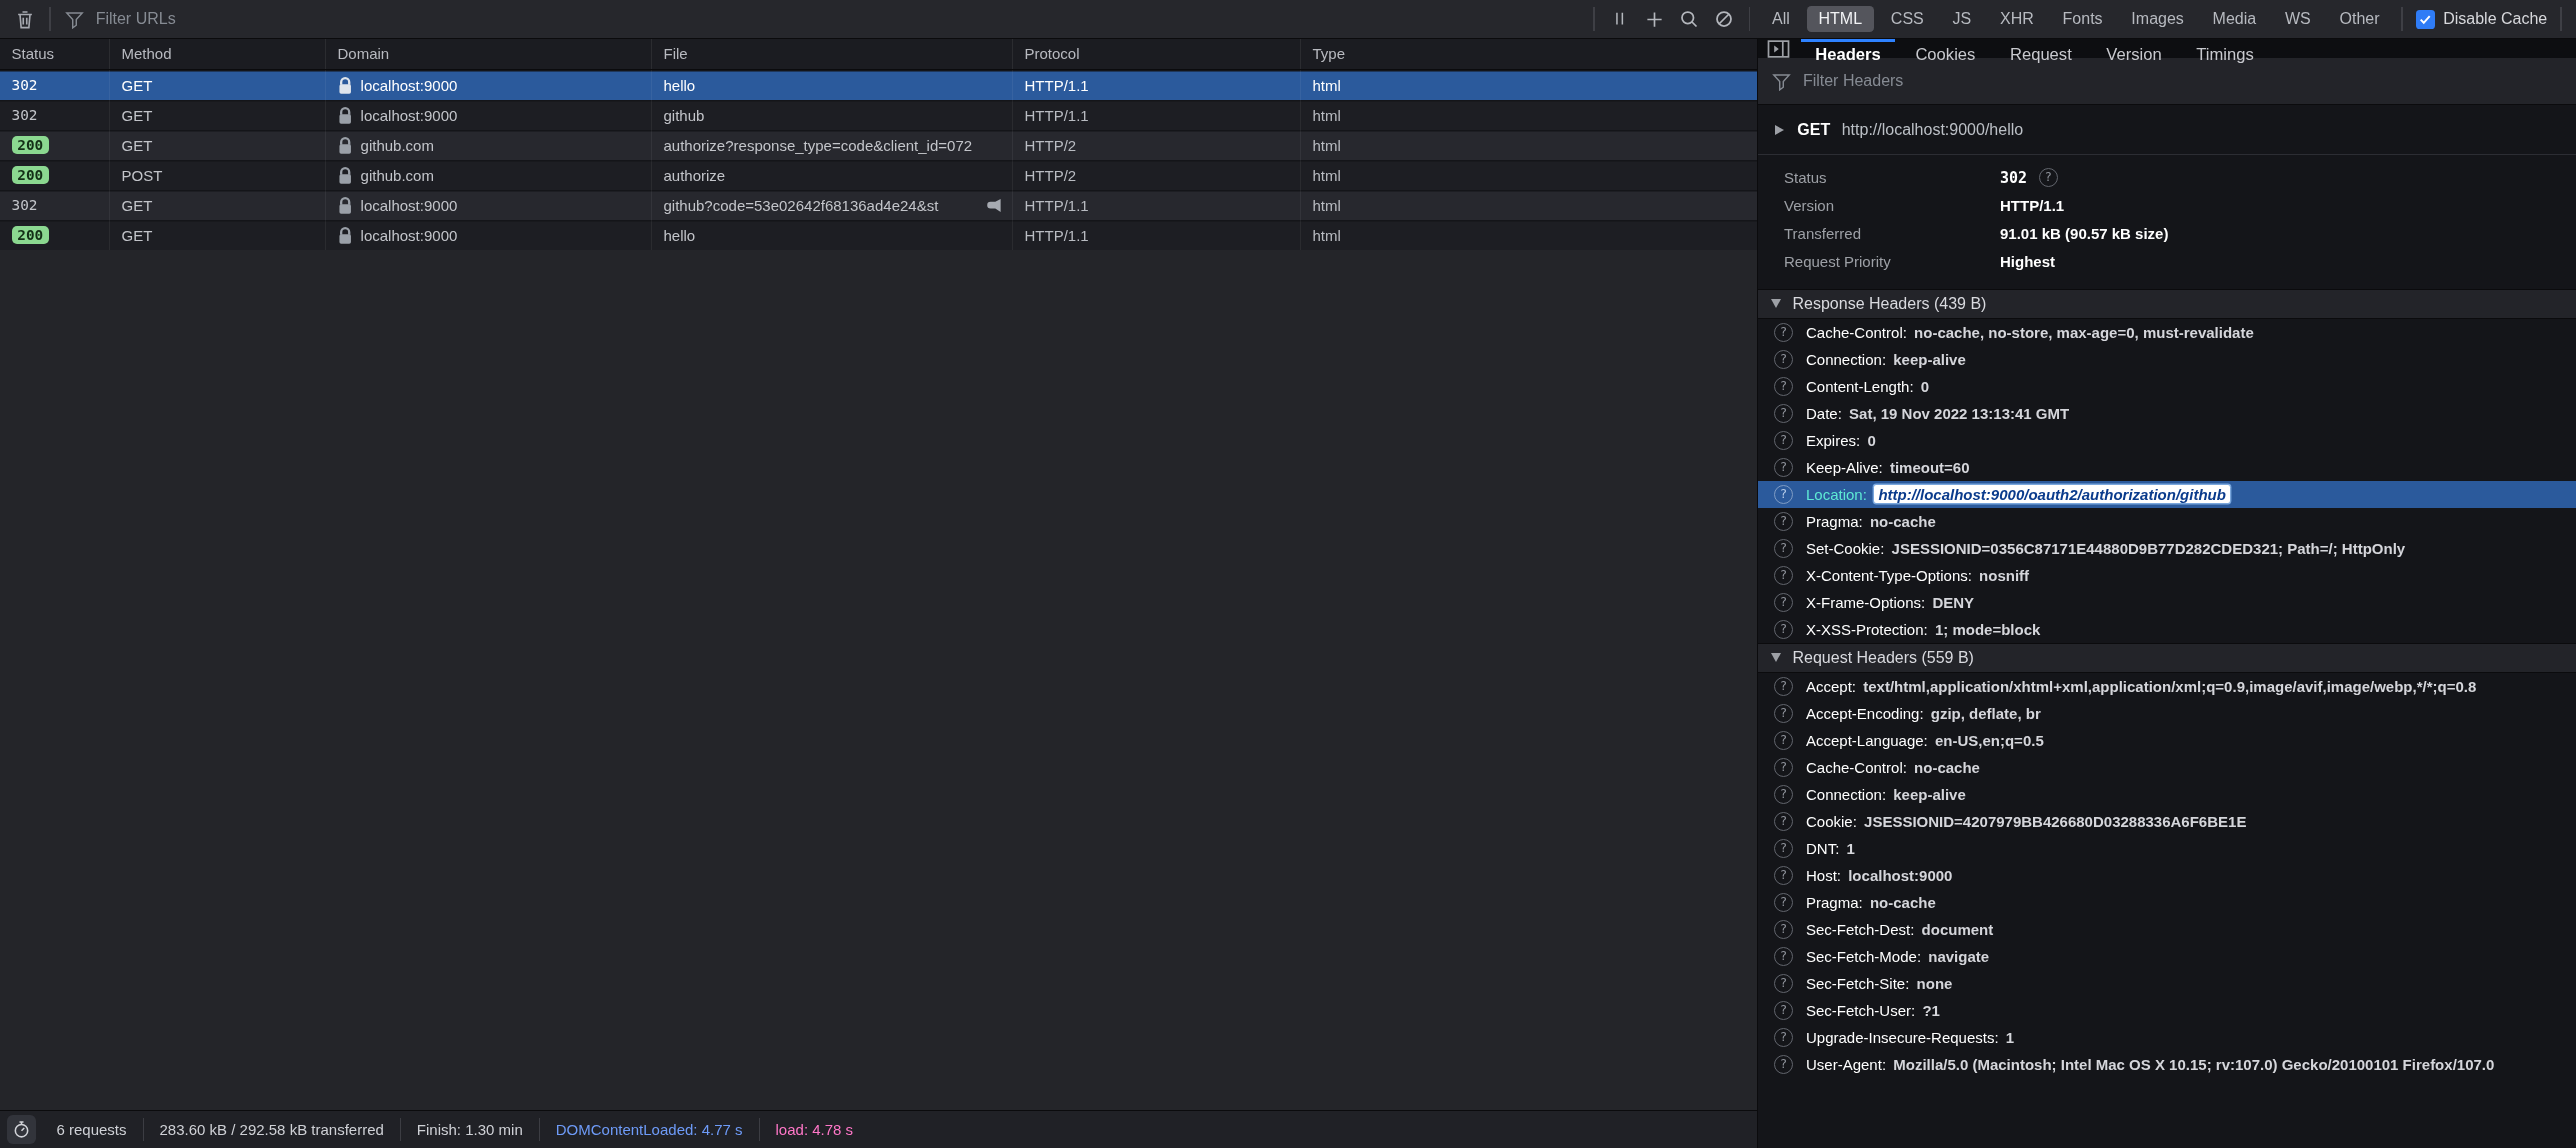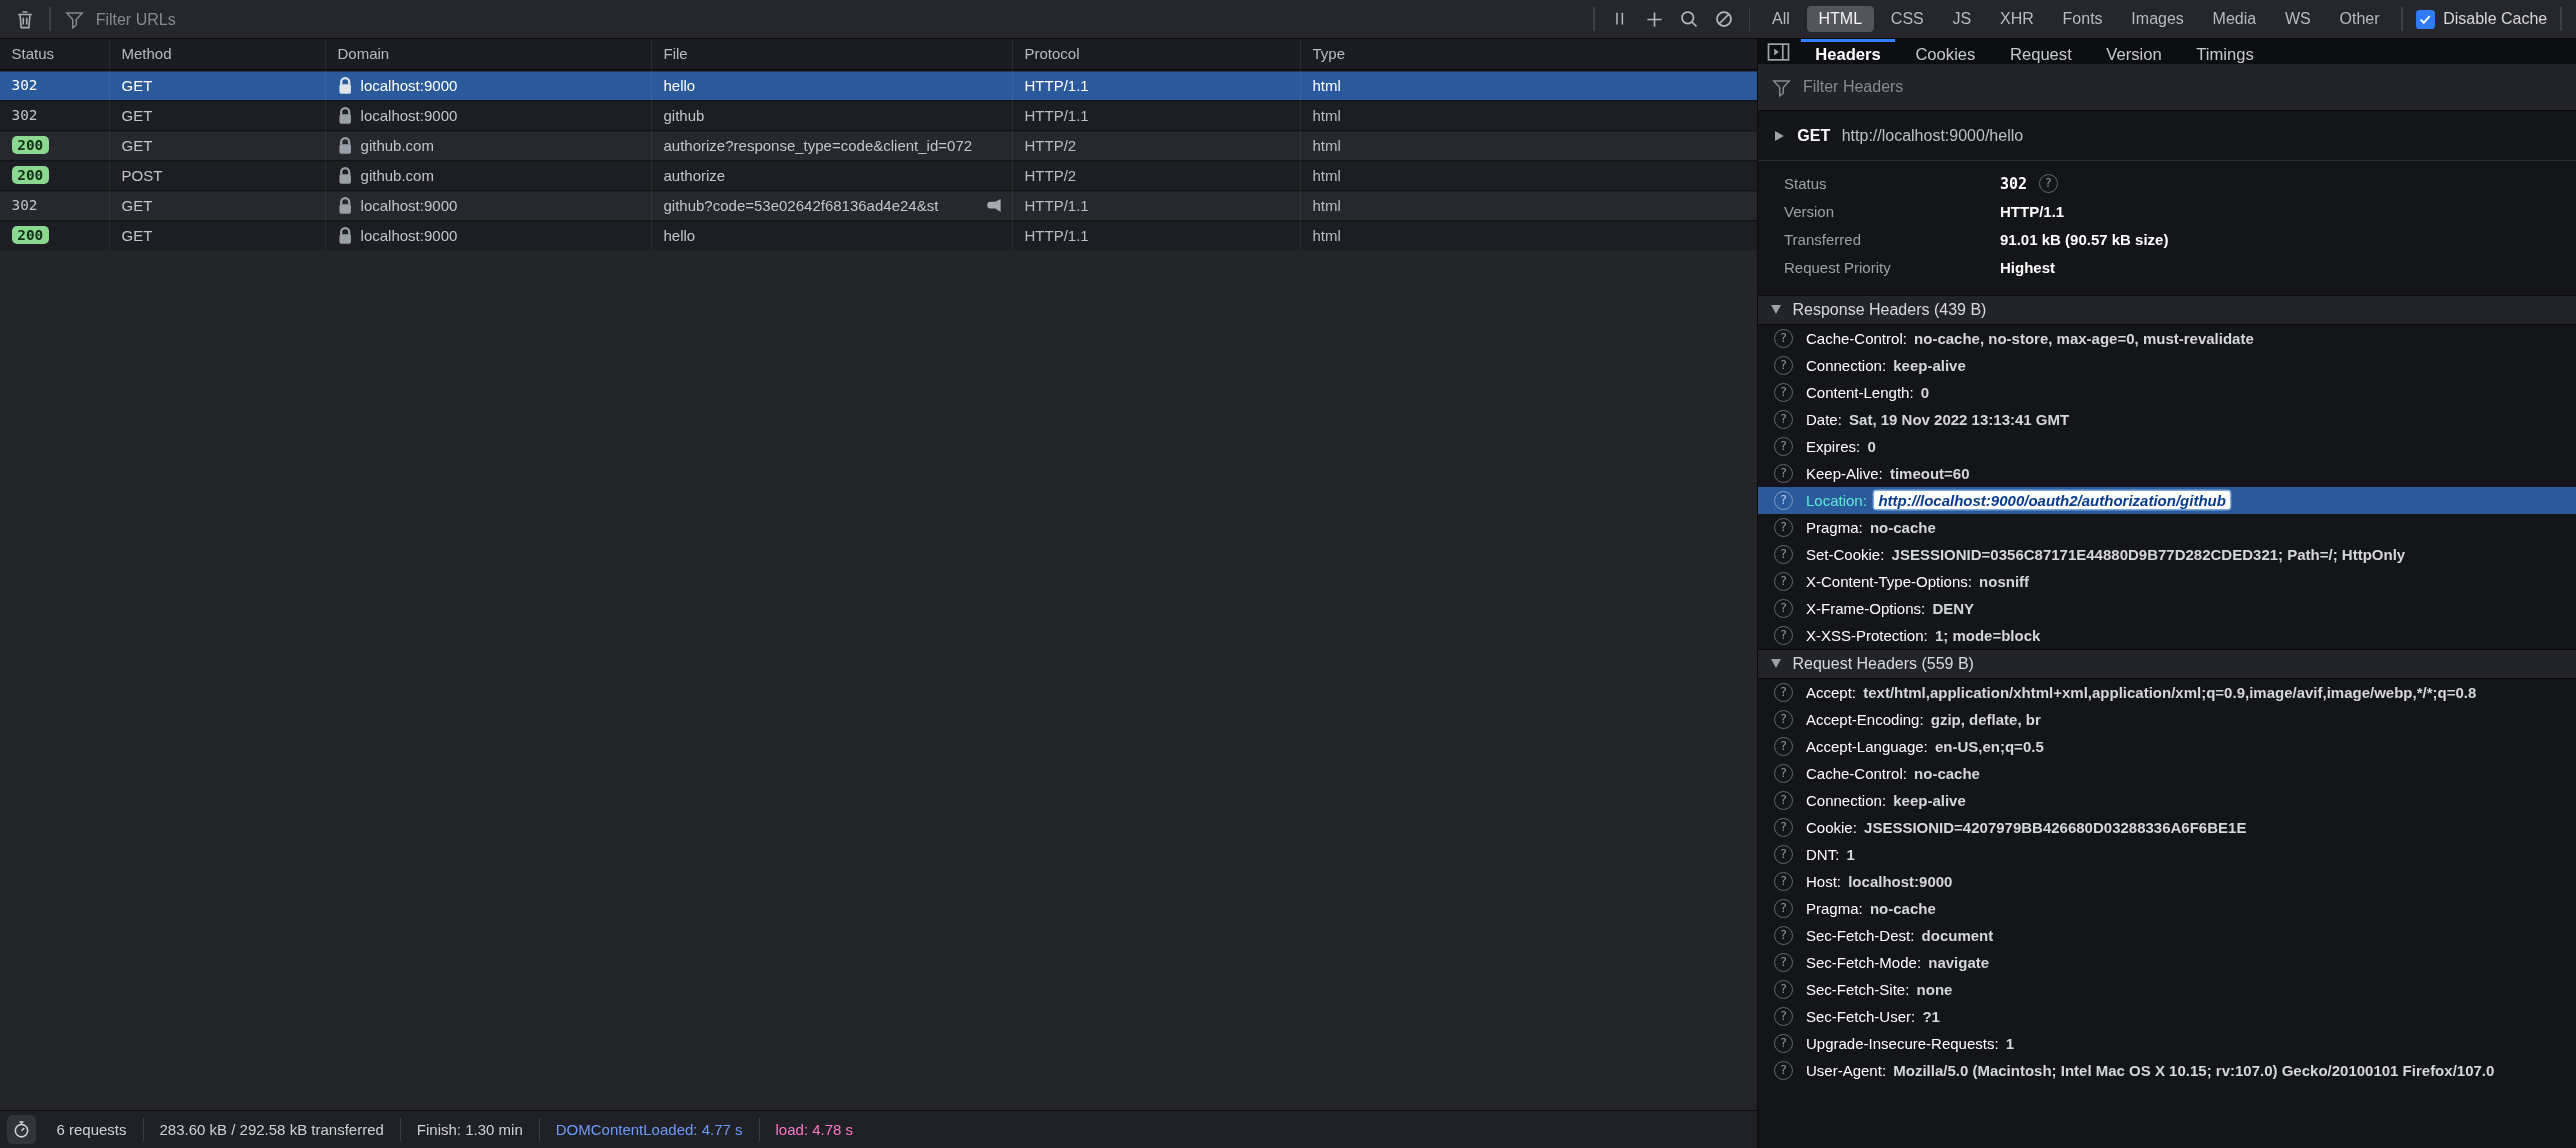--- a/index.html
+++ b/index.html
@@ -7,21 +7,21 @@
               font-family:"Liberation Sans", sans-serif; color:#d7d8dc; }
   svg { display:block; }
   .mono { font-family:"DejaVu Sans Mono", monospace; }
 
   
   .toolbar { height:39px; background:#26272c; border-bottom:1.4px solid #0b0b0d;
              display:flex; align-items:center; padding:0 7.2px; }
   .tool-btn { width:35px; height:38px; display:flex; align-items:center; justify-content:center; flex:none; }
   .tool-btn svg path, .tool-btn svg circle, .tool-btn svg rect { stroke:#a7aab1; fill:none; stroke-width:1.3; }
   .vsep { width:1.4px; height:24.5px; background:#3e3f45; margin:0 7.2px; flex:none; }
-  .filter-urls { flex:1; display:flex; align-items:flex-end; gap:11.5px; color:#868b93; font-size:16px; padding-left:7.2px; }
+  .filter-urls { flex:1; display:flex; align-items:center; gap:11.5px; color:#868b93; font-size:16px; padding-left:7.2px; }
   .funnel svg path { stroke:#868b93; fill:none; stroke-width:1.2; }
   .ic svg path, .ic svg circle { stroke:#b4b7bd; fill:none; stroke-width:1.4; }
   .chips { display:flex; align-items:center; flex:none; }
   .chip { background:transparent; border:none; color:#b7bac0; font-family:inherit; font-size:16px;
           padding:4.3px 11.5px; margin:0 2.9px; border-radius:4.3px; cursor:default; }
   .chip.active { background:#54555c; color:#f2f3f5; }
   .cache { display:flex; align-items:center; flex:none; margin:0 5.8px;text-align:right; }
   .checkbox { width:19px; height:19px; border-radius:3.6px; background:#2f7cf6; display:flex;
               align-items:center; justify-content:center; flex:none; }
   .checkbox svg path { stroke:#fff; stroke-width:2.2; fill:none; }
@@ -64,21 +64,21 @@
                align-items:center; font-size:15px; color:#cfd1d6; padding-left:7.2px; }
   .sb-chip { width:29px; height:29px; border-radius:5.8px; background:#32343b; display:flex;
              align-items:center; justify-content:center; margin-right:4.3px; flex:none; }
   .sb-chip svg path, .sb-chip svg circle { stroke:#d2d4d9; fill:none; stroke-width:1.3; }
   .sb-item { padding:0 16px; height:23px; line-height:23px; border-right:1.4px solid #3c3d43; white-space:nowrap; }
   .sb-item:last-child { border-right:none; }
   .sb-dcl { color:#6e9bf8; }
   .sb-load { color:#ff77c8; }
 
   
-  .tabbar { height:25px; background:#0d0e11; display:flex; align-items:stretch; flex:none; }
+  .tabbar { height:19px; background:#0d0e11; display:flex; align-items:stretch; flex:none; }
   .panel-toggle { width:40px; display:flex; align-items:center; justify-content:center; flex:none; }
   .panel-toggle rect, .panel-toggle .pt-line { stroke:#9da0a6; fill:none; stroke-width:1.2; }
   .panel-toggle .pt-tri { fill:#9da0a6; }
   .tab { position:relative; padding:0 17.3px; line-height:31px; font-size:16.6px; color:#c8c9ce; white-space:nowrap; }
   .tab.active { color:#fff; font-weight:bold; }
   .tab.active::before { content:""; position:absolute; top:0; left:2.9px; right:2.9px; height:2.9px; background:#2e82ff; }
 
   .hfilter { height:47px; background:#232429; border-bottom:1.4px solid #0b0b0d; display:flex;
              align-items:center; gap:11.5px; padding:0 14.4px; color:#868b93; font-size:16px; flex:none; }
 

